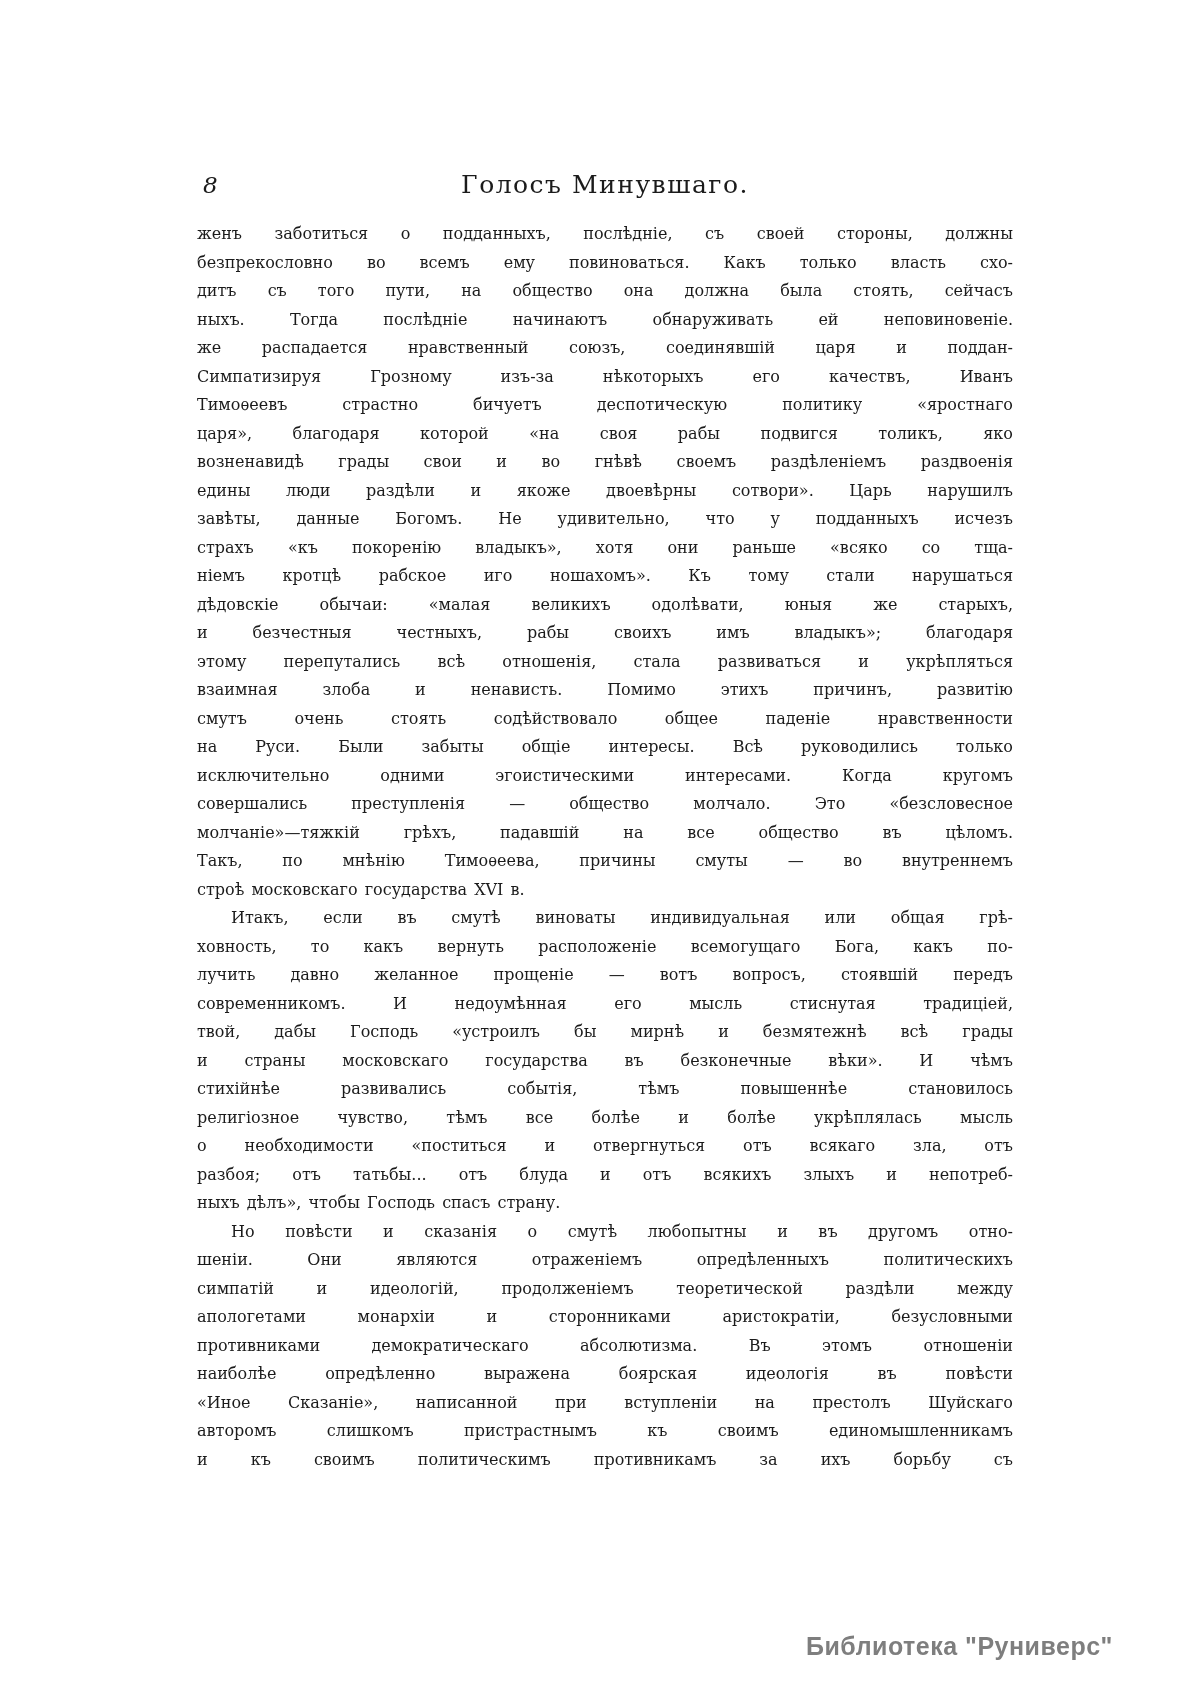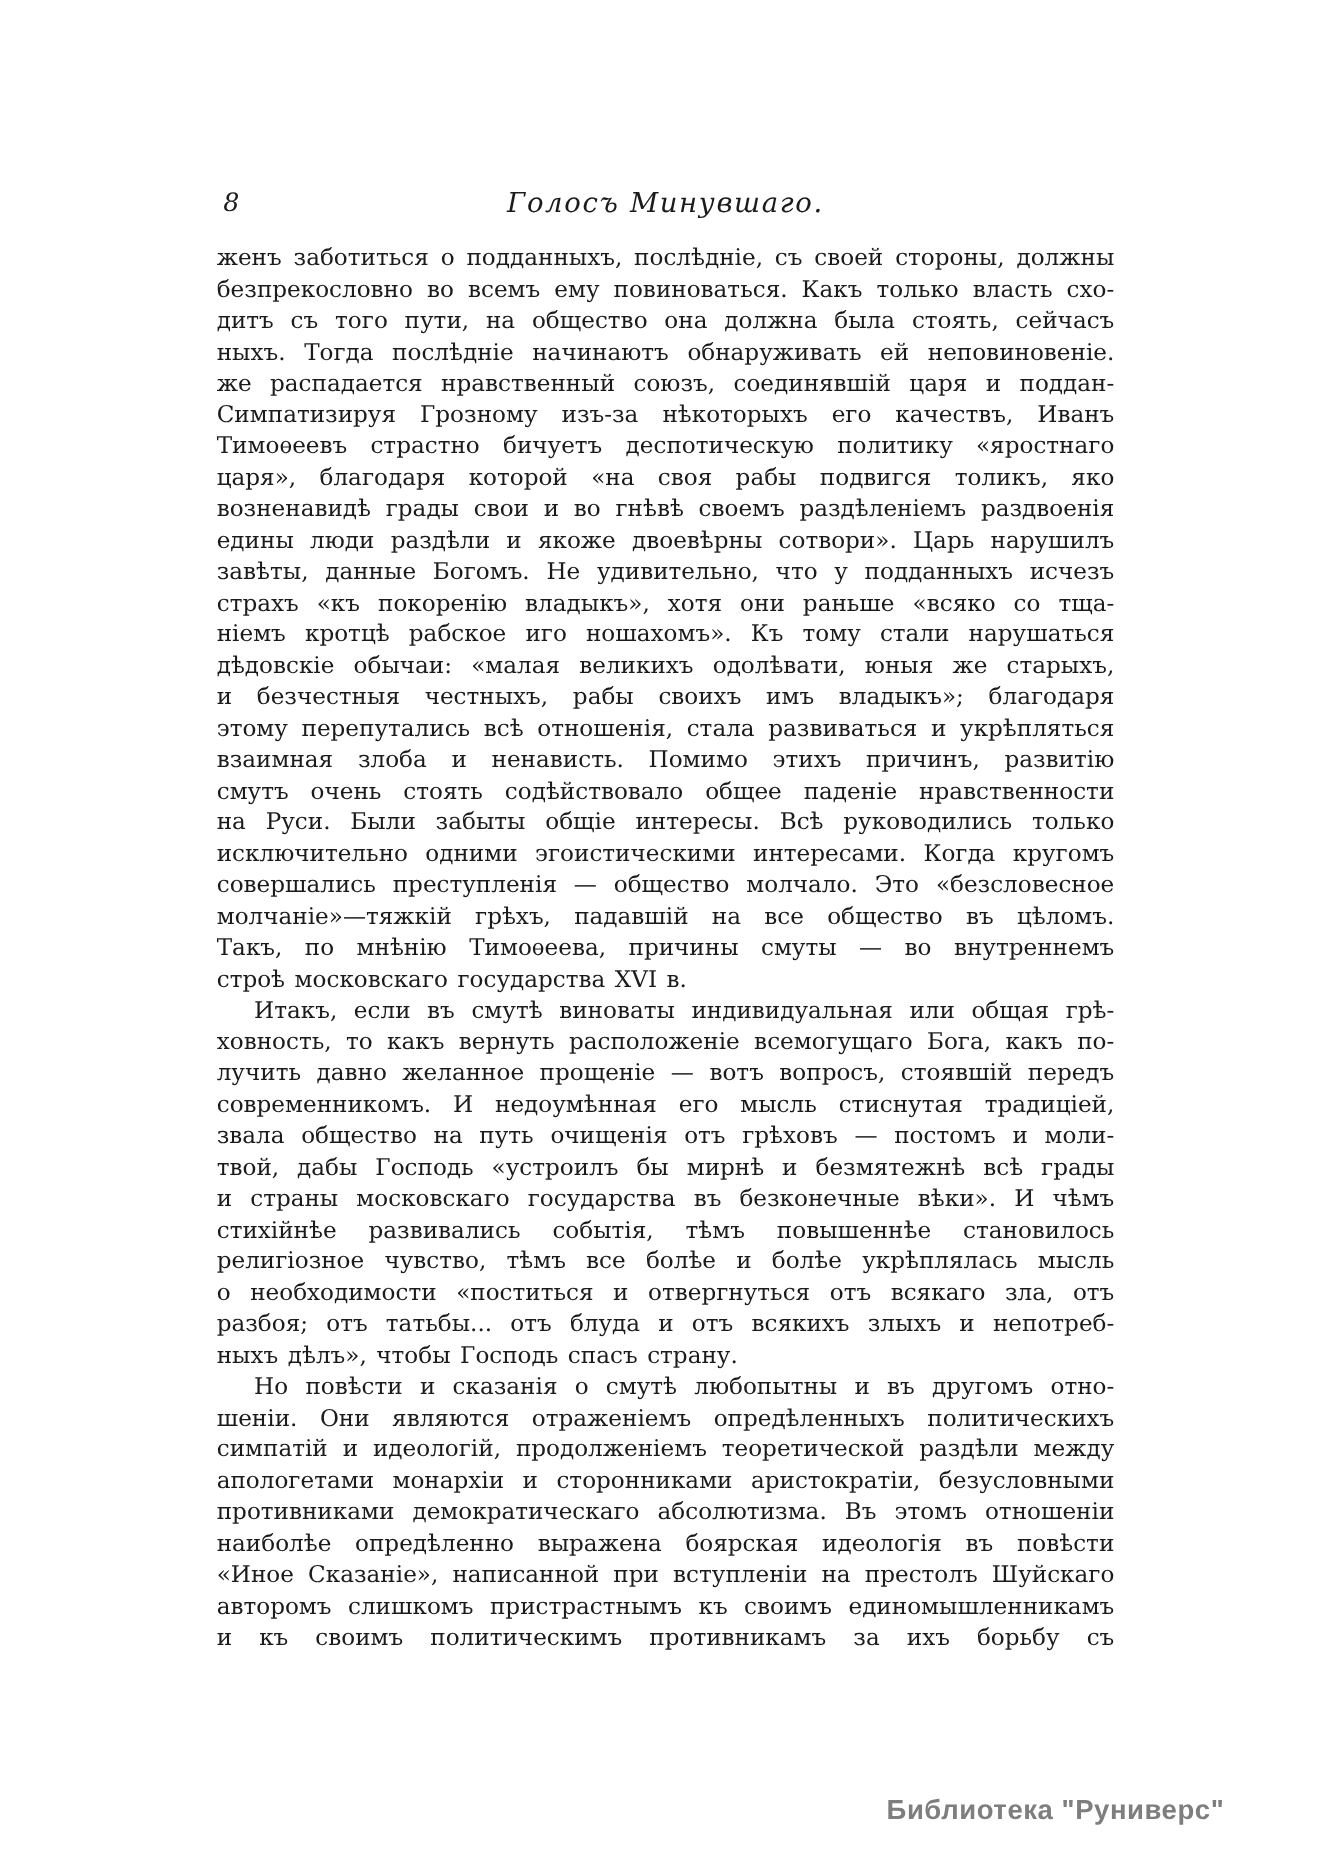--- a/index.html
+++ b/index.html
@@ -26,30 +26,29 @@
   .pagenum {
     position: absolute;
     left: 6px;
     top: 2px;
     font-size: 23px;
     font-style: italic;
   }
   .running-title {
     display: block;
     text-align: center;
-    font-style: italic;
     font-size: 25px;
     letter-spacing: 1.5px;
   }
   .body {
     position: absolute;
     left: 197px;
     top: 220px;
     width: 816px;
-    font-size: 21px;
+    font-size: 16px;
     line-height: 28.5px;
     word-spacing: 2px;
   }
   .line {
     text-align: justify;
     text-align-last: justify;
     white-space: normal;
     height: 28.5px;
     overflow: visible;
   }
@@ -100,21 +99,20 @@
       <div class="line">на Руси. Были забыты общіе интересы. Всѣ руководились только</div>
       <div class="line">исключительно одними эгоистическими интересами. Когда кругомъ</div>
       <div class="line">совершались преступленія — общество молчало. Это «безсловесное</div>
       <div class="line">молчаніе»—тяжкій грѣхъ, падавшій на все общество въ цѣломъ.</div>
       <div class="line">Такъ, по мнѣнію Тимоѳеева, причины смуты — во внутреннемъ</div>
       <div class="line flush">строѣ московскаго государства XVI в.</div>
       <div class="line indent">Итакъ, если въ смутѣ виноваты индивидуальная или общая грѣ-</div>
       <div class="line">ховность, то какъ вернуть расположеніе всемогущаго Бога, какъ по-</div>
       <div class="line">лучить давно желанное прощеніе — вотъ вопросъ, стоявшій передъ</div>
       <div class="line">современникомъ. И недоумѣнная его мысль стиснутая традиціей,</div>
-      <div class="line">звала общество на путь очищенія отъ грѣховъ — постомъ и моли-</div>
       <div class="line">твой, дабы Господь «устроилъ бы мирнѣ и безмятежнѣ всѣ грады</div>
       <div class="line">и страны московскаго государства въ безконечные вѣки». И чѣмъ</div>
       <div class="line">стихійнѣе развивались событія, тѣмъ повышеннѣе становилось</div>
       <div class="line">религіозное чувство, тѣмъ все болѣе и болѣе укрѣплялась мысль</div>
       <div class="line">о необходимости «поститься и отвергнуться отъ всякаго зла, отъ</div>
       <div class="line">разбоя; отъ татьбы... отъ блуда и отъ всякихъ злыхъ и непотреб-</div>
       <div class="line flush">ныхъ дѣлъ», чтобы Господь спасъ страну.</div>
       <div class="line indent">Но повѣсти и сказанія о смутѣ любопытны и въ другомъ отно-</div>
       <div class="line">шеніи. Они являются отраженіемъ опредѣленныхъ политическихъ</div>
       <div class="line">симпатій и идеологій, продолженіемъ теоретической раздѣли между</div>

